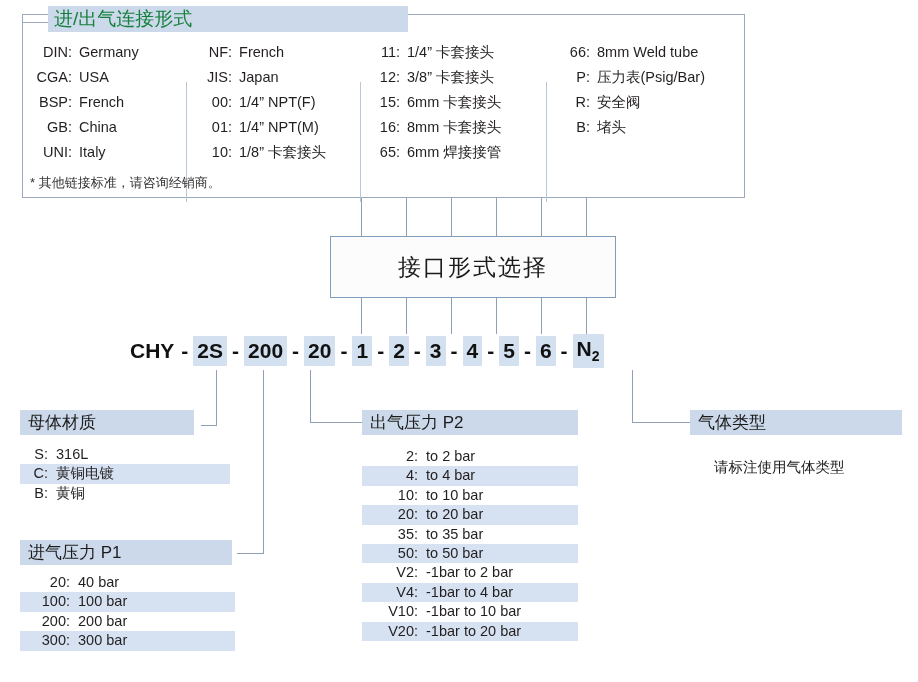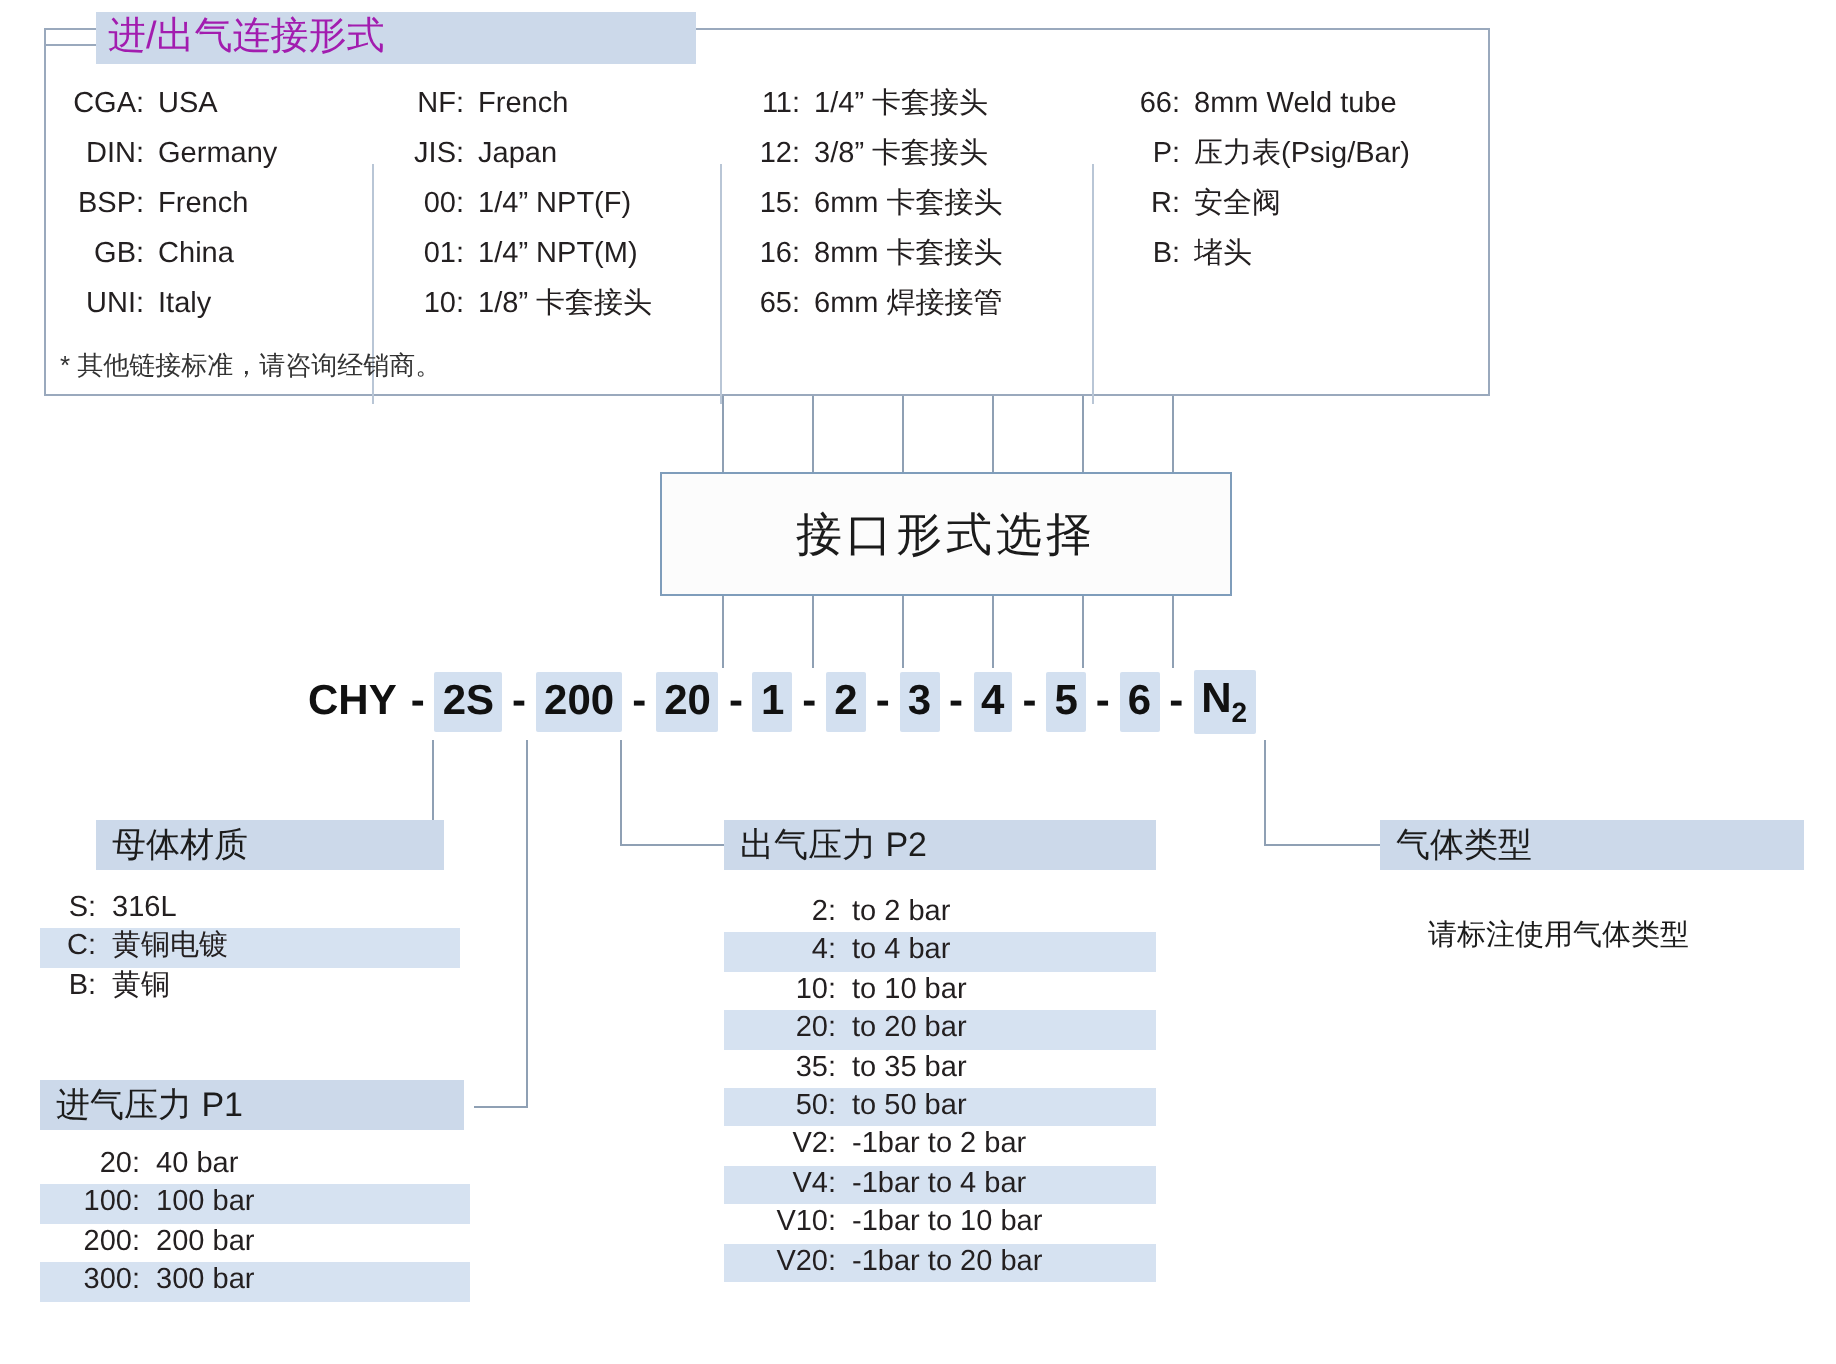--- a/index.html
+++ b/index.html
@@ -15,23 +15,23 @@
 
   
   #top-box{
     position:absolute;left:22px;top:14px;width:723px;height:184px;
     border:1px solid #9aa9bd;background:#ffffff;box-sizing:border-box;
   }
   #top-box-bracket-v{left:22px;top:22px;width:1px;height:176px;background:#9aa9bd;}
   #top-box-bracket-h{left:22px;top:22px;width:28px;height:1px;background:#9aa9bd;}
 
   .top-title{
-    position:absolute;left:48px;top:6px;width:300px;height:26px;
+    position:absolute;left:48px;top:6px;width:360px;height:26px;
     background:#ccd9ea;font-size:19px;line-height:26px;padding-left:6px;
-    box-sizing:border-box;color:#a21caf;
+    box-sizing:border-box;color:#15803d;
   }
   .top-cols{position:absolute;left:26px;top:40px;width:694px;}
   .col{position:absolute;top:0;}
   .col .row{height:25px;line-height:25px;font-size:14.5px;white-space:nowrap;}
   .col .row .k{display:inline-block;text-align:right;}
   .col .row .v{display:inline-block;padding-left:7px;}
   .coldiv{position:absolute;top:42px;width:1px;height:120px;background:#b9c6d6;}
   .top-note{
     position:absolute;left:30px;top:174px;font-size:13px;color:#333;white-space:nowrap;
   }
@@ -41,21 +41,21 @@
     position:absolute;left:330px;top:236px;width:286px;height:62px;
     border:1px solid #7f9dbb;background:#fcfcfc;box-sizing:border-box;
     display:flex;align-items:center;justify-content:center;
     font-size:23px;letter-spacing:2px;color:#1b1b1b;
   }
 
   
   #code-line{
     position:absolute;left:128px;top:336px;height:30px;
     display:flex;align-items:center;
-    font-size:21px;font-weight:bold;color:#111;margin-left:24px;
+    font-size:21px;font-weight:bold;color:#111;
   }
   #code-line .seg{background:#d3e0f0;padding:3px 4px;border-radius:1px;}
   #code-line .plain{padding:3px 2px;}
   #code-line .dash{padding:0 5px;font-weight:bold;}
   #code-line .sub{font-size:14px;vertical-align:sub;font-weight:bold;}
 
   
   .lg-title{
     position:absolute;background:#ccd9ea;height:25px;line-height:25px;
     font-size:17px;padding-left:8px;box-sizing:border-box;color:#1c1c1c;white-space:nowrap;
@@ -72,22 +72,22 @@
 
 <div id="top-box"></div>
 <div class="vline" id="top-box-bracket-v"></div>
 <div class="hline" id="top-box-bracket-h"></div>
 
 <div class="top-title">进/出气连接形式</div>
 
 <div class="top-cols">
 
   <div class="col" style="left:0px;width:160px;">
+    <div class="row"><span class="k" style="width:42px">DIN</span><span class="k">:</span><span class="v">Germany</span></div>
     <div class="row"><span class="k" style="width:42px">CGA</span><span class="k">:</span><span class="v">USA</span></div>
-    <div class="row"><span class="k" style="width:42px">DIN</span><span class="k">:</span><span class="v">Germany</span></div>
     <div class="row"><span class="k" style="width:42px">BSP</span><span class="k">:</span><span class="v">French</span></div>
     <div class="row"><span class="k" style="width:42px">GB</span><span class="k">:</span><span class="v">China</span></div>
     <div class="row"><span class="k" style="width:42px">UNI</span><span class="k">:</span><span class="v">Italy</span></div>
   </div>
 
   <div class="col" style="left:172px;width:180px;">
     <div class="row"><span class="k" style="width:30px">NF</span><span class="k">:</span><span class="v">French</span></div>
     <div class="row"><span class="k" style="width:30px">JIS</span><span class="k">:</span><span class="v">Japan</span></div>
     <div class="row"><span class="k" style="width:30px">00</span><span class="k">:</span><span class="v">1/4” NPT(F)</span></div>
     <div class="row"><span class="k" style="width:30px">01</span><span class="k">:</span><span class="v">1/4” NPT(M)</span></div>
@@ -161,21 +161,21 @@
 
 <div class="vline" style="left:263px;top:370px;height:183px;"></div>
 <div class="hline" style="left:237px;top:553px;width:27px;"></div>
 
 <div class="vline" style="left:310px;top:370px;height:52px;"></div>
 <div class="hline" style="left:310px;top:422px;width:52px;"></div>
 
 <div class="vline" style="left:632px;top:370px;height:52px;"></div>
 <div class="hline" style="left:632px;top:422px;width:58px;"></div>
 
-<div class="lg-title" style="left:20px;top:410px;width:174px;margin-left:28px;">母体材质</div>
+<div class="lg-title" style="left:20px;top:410px;width:174px;">母体材质</div>
 <div class="lg-rows" style="left:20px;top:445px;width:210px;">
   <div class="r"><span class="k" style="width:24px">S</span><span class="k">:</span><span class="v">316L</span></div>
   <div class="r z"><span class="k" style="width:24px">C</span><span class="k">:</span><span class="v">黄铜电镀</span></div>
   <div class="r"><span class="k" style="width:24px">B</span><span class="k">:</span><span class="v">黄铜</span></div>
 </div>
 
 <div class="lg-title" style="left:20px;top:540px;width:212px;">进气压力 P1</div>
 <div class="lg-rows" style="left:20px;top:573px;width:215px;">
   <div class="r"><span class="k" style="width:46px">20</span><span class="k">:</span><span class="v">40 bar</span></div>
   <div class="r z"><span class="k" style="width:46px">100</span><span class="k">:</span><span class="v">100 bar</span></div>

